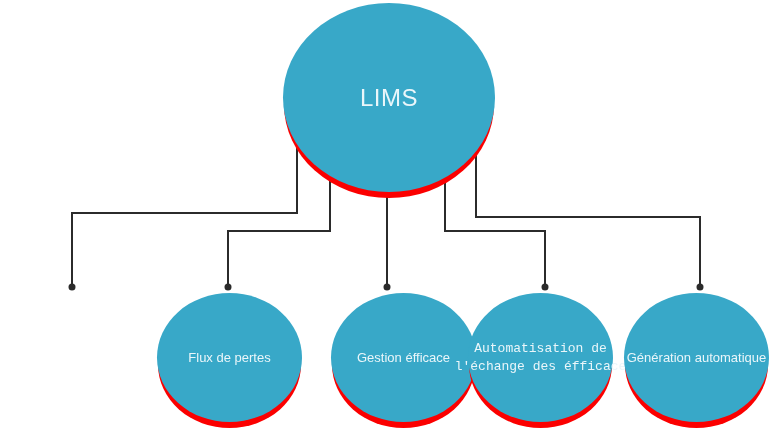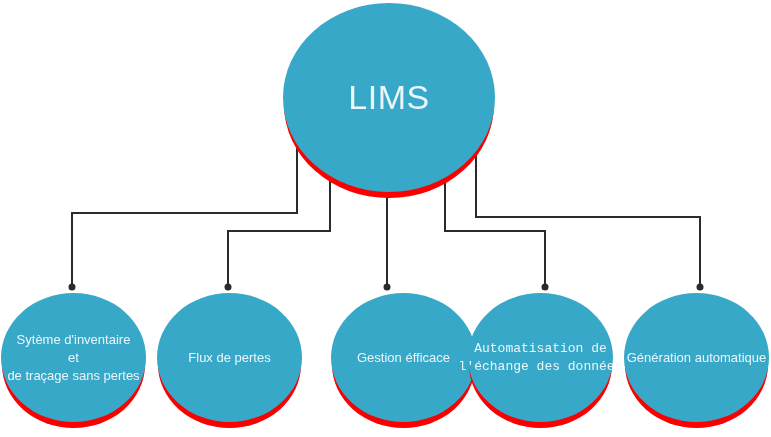--- a/index.html
+++ b/index.html
@@ -28,21 +28,21 @@
     background:var(--node-fill);
     border-radius:50%;
     box-shadow:0 7px 0 -1px var(--node-shadow);
     display:flex;align-items:center;justify-content:center;
     text-align:center;
     z-index:2;
     color:var(--label-text);
   }
   .node-root{
     left:283px;top:3px;width:212px;height:189px;
-    font-size:34px;letter-spacing:0.5px;
+    font-size:24px;letter-spacing:0.5px;
   }
   .node-child{
     top:293px;width:145px;height:129px;
     font-size:13px;line-height:18px;
   }
   .node-child .line{display:block;white-space:nowrap;}
   .pos-1{left:1px;}
   .pos-2{left:157px;}
   .pos-3{left:331px;}
   .pos-4{left:468px;font-family:Liberation Mono, monospace;}
@@ -63,44 +63,37 @@
     <path d="M445 165 L445 231 L545 231 L545 284"></path>
     <circle cx="545" cy="287" r="3.5"></circle>
     <path d="M476 130 L476 217 L700 217 L700 284"></path>
     <circle cx="700" cy="287" r="3.5"></circle>
   </svg>
 
   <div class="node node-root">
     <span>LIMS</span>
   </div>
 
-  <div class="node node-child pos-1">
-    <div>
-      <span class="line">Sytème d'inventaire</span>
-      <span class="line">et</span>
-      <span class="line">de traçage sans pertes</span>
-    </div>
-  </div>
 
   <div class="node node-child pos-2">
     <div>
       <span class="line">Flux de pertes</span>
     </div>
   </div>
 
   <div class="node node-child pos-3">
     <div>
       <span class="line">Gestion éfficace</span>
     </div>
   </div>
 
   <div class="node node-child pos-4">
     <div>
       <span class="line">Automatisation de</span>
-      <span class="line">l'échange des données</span>
+      <span class="line">l'échange des éfficace</span>
     </div>
   </div>
 
   <div class="node node-child pos-5">
     <div>
       <span class="line">Génération automatique</span>
     </div>
   </div>
 
 </div>

